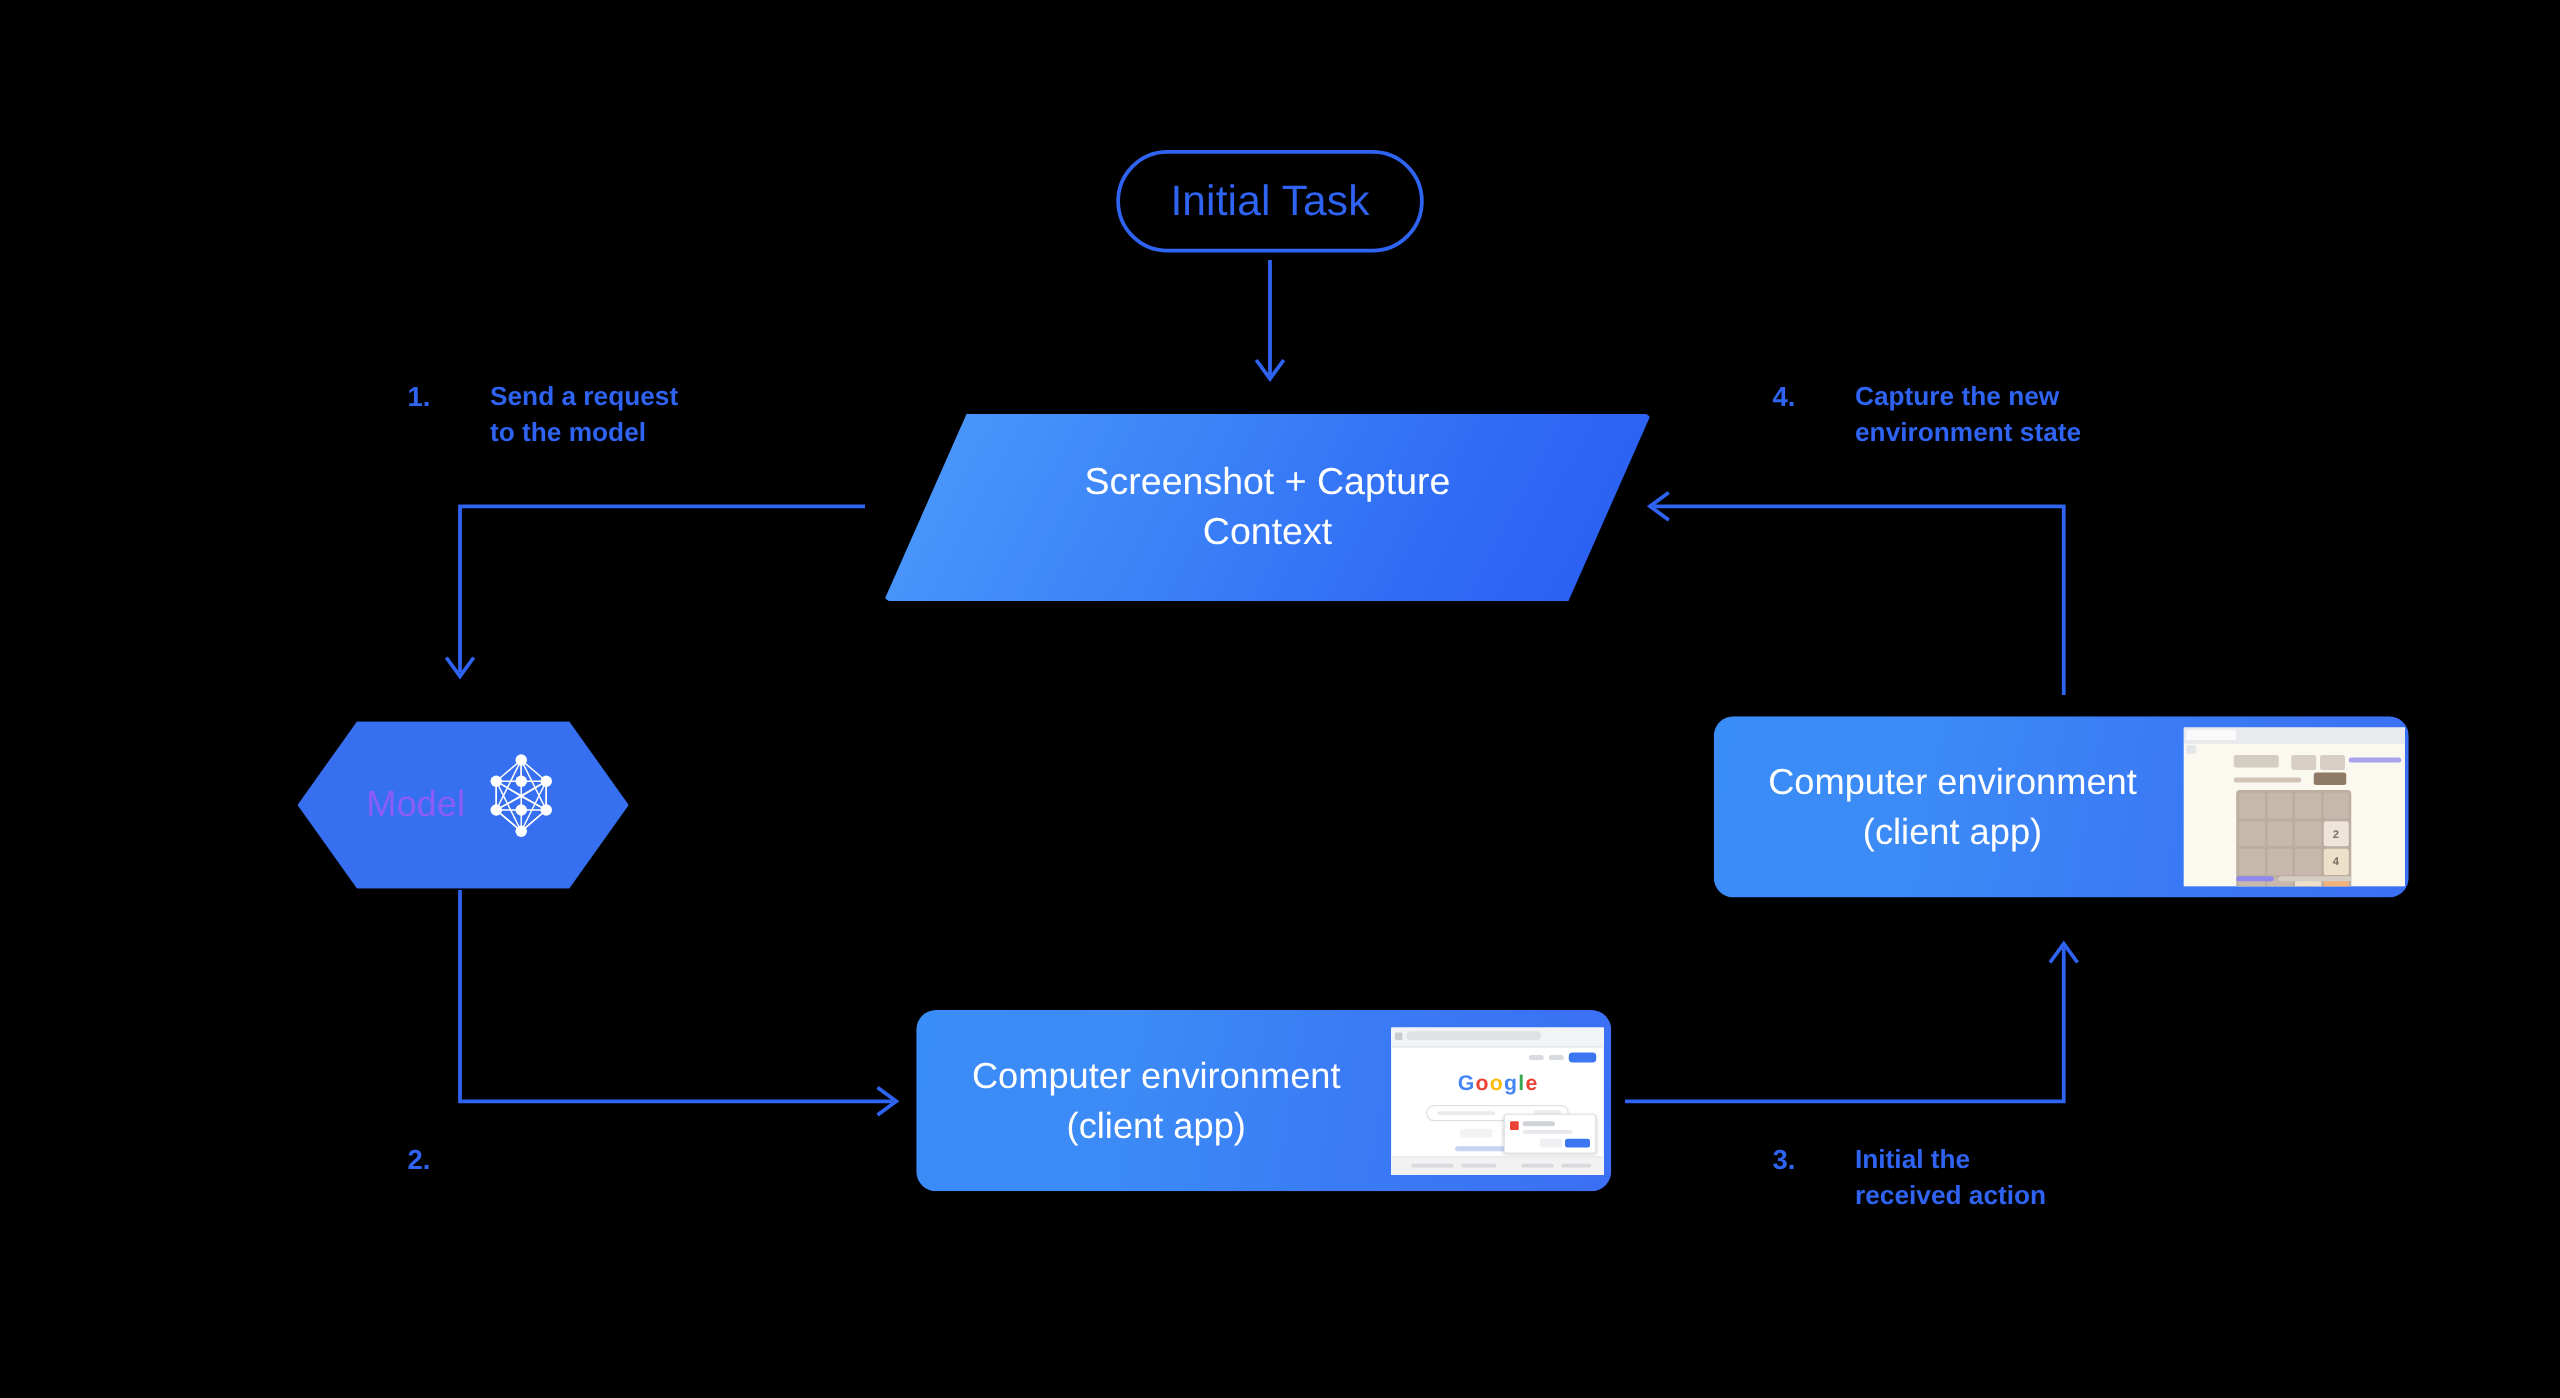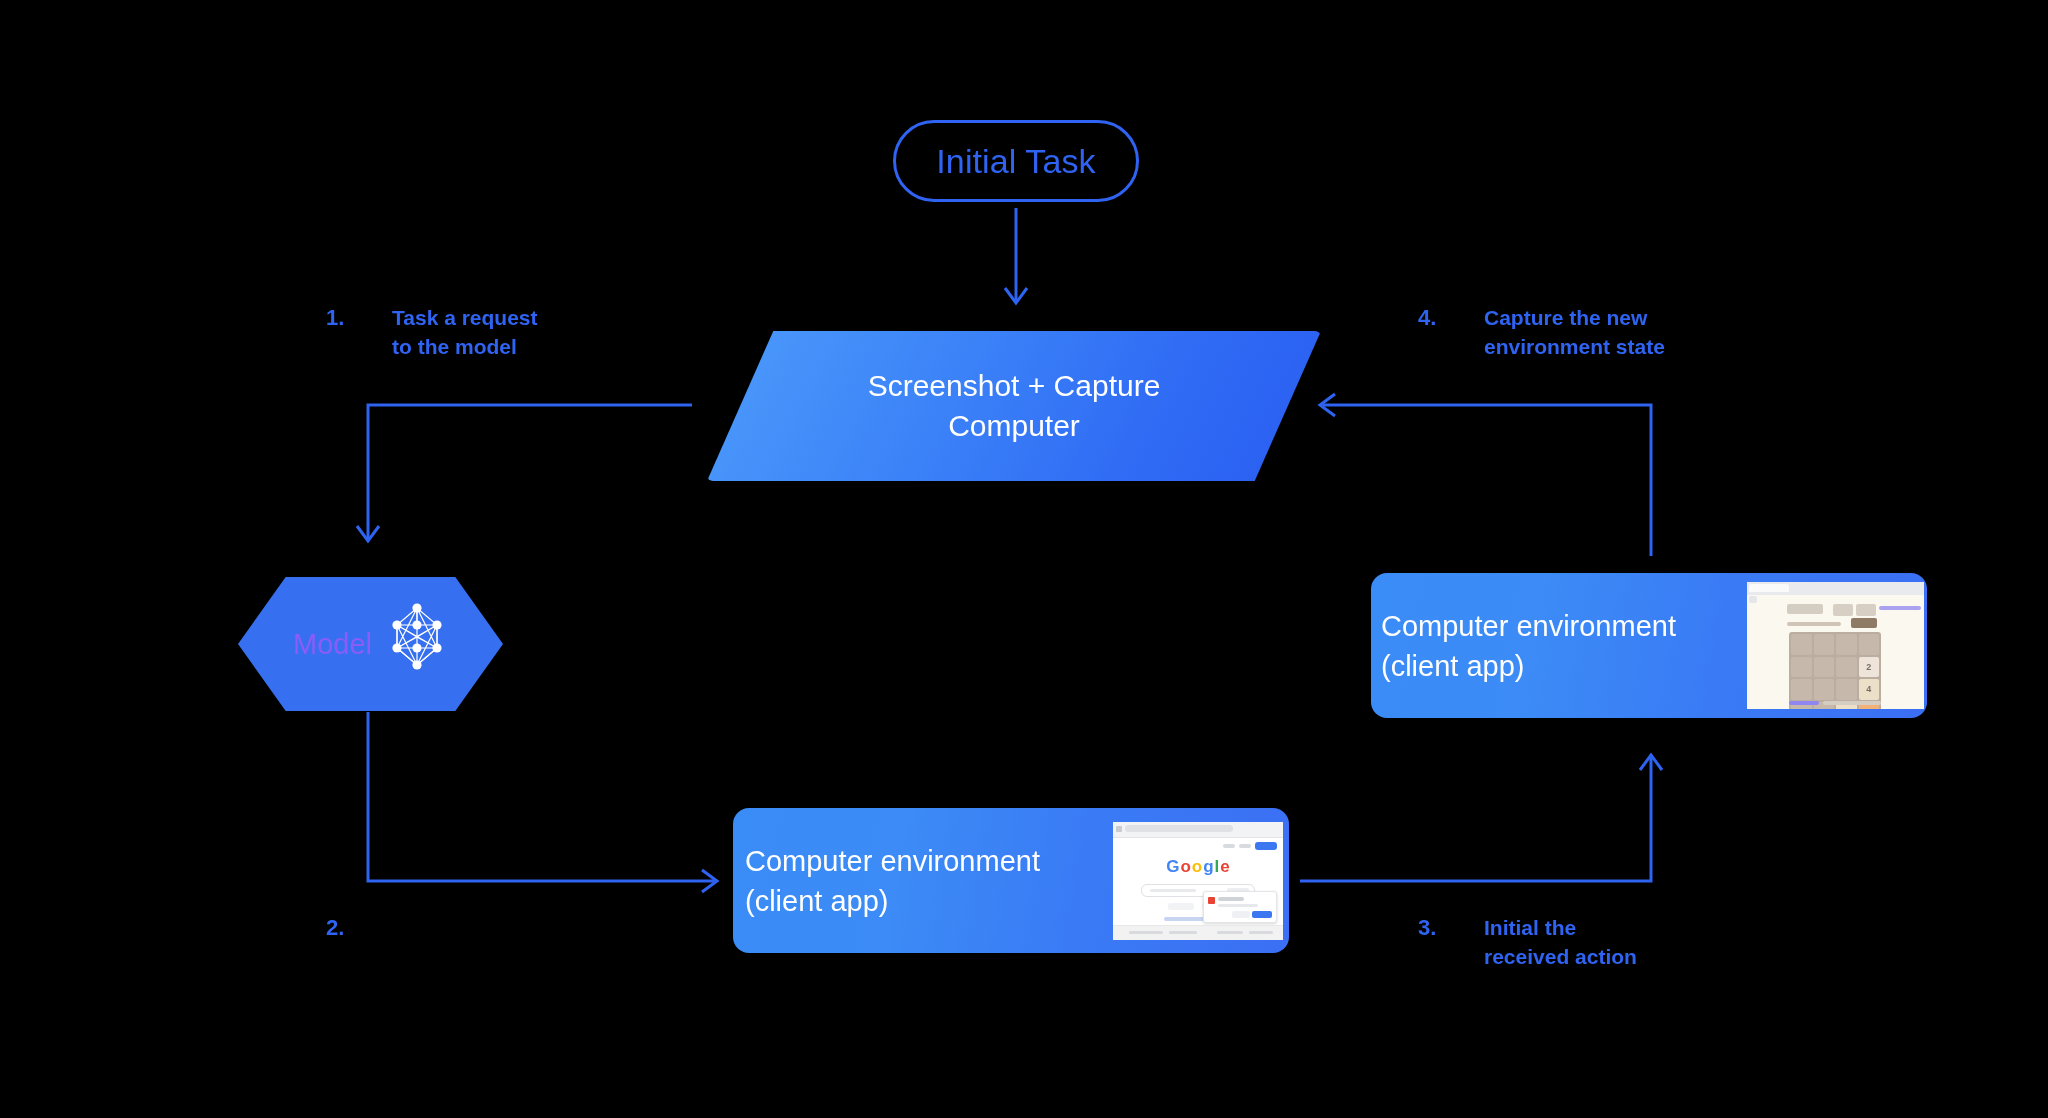--- a/index.html
+++ b/index.html
@@ -117,20 +117,21 @@
   .env-card .env-bg {
     position: absolute;
     inset: 0;
     background: linear-gradient(100deg, #3a8cf6 0%, #3c8bf6 30%, #3a7bf5 62%, #3b6ff4 100%);
   }
   .env-title {
     position: relative;
     color: #ffffff;
     font-size: 29px;
     line-height: 40px;
+    text-align: center;
     z-index: 2;
   }
   .thumb {
     position: relative;
     z-index: 2;
     background: #ffffff;
     overflow: hidden;
   }
 
   #env-bottom {
@@ -278,21 +279,21 @@
   </svg>
 
   <div class="pill">
     <span class="pill-label">Initial Task</span>
   </div>
 
   <div class="parallelogram">
     <div class="pgram-body"></div>
     <div class="pgram-text">
       <span>Screenshot + Capture</span>
-      <span>Computer</span>
+      <span>Context</span>
     </div>
   </div>
 
   <div class="hexagon">
     <div class="hex-body"></div>
     <div class="hex-inner">
       <span class="hex-label">Model</span>
       <span>
         <svg class="nn-icon" width="62" height="86" viewBox="0 0 62 86">
           <g stroke="#ffffff" stroke-width="1.2" fill="none">
@@ -410,21 +411,21 @@
           <div class="t-cell v8">8</div>
         </div>
         <div class="t-foot"></div>
         <div class="t-foot2"></div>
       </div>
     </div>
   </div>
 
   <div class="step" id="step-1">
     <span class="step-num">1.</span>
-    <span class="step-text">Task a request
+    <span class="step-text">Send a request
 to the model</span>
   </div>
   <div class="step" id="step-2">
     <span class="step-num">2.</span>
   </div>
   <div class="step" id="step-3">
     <span class="step-num">3.</span>
     <span class="step-text">Initial the
 received action</span>
   </div>

